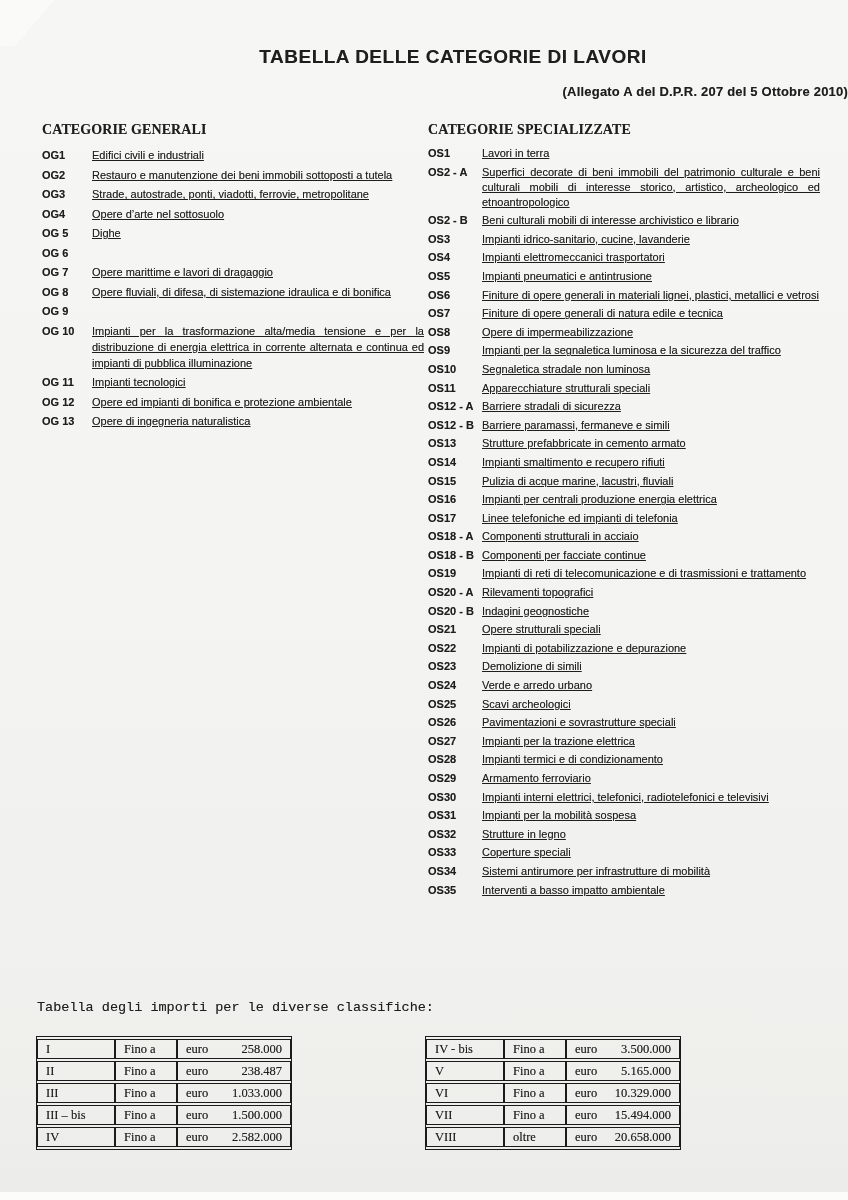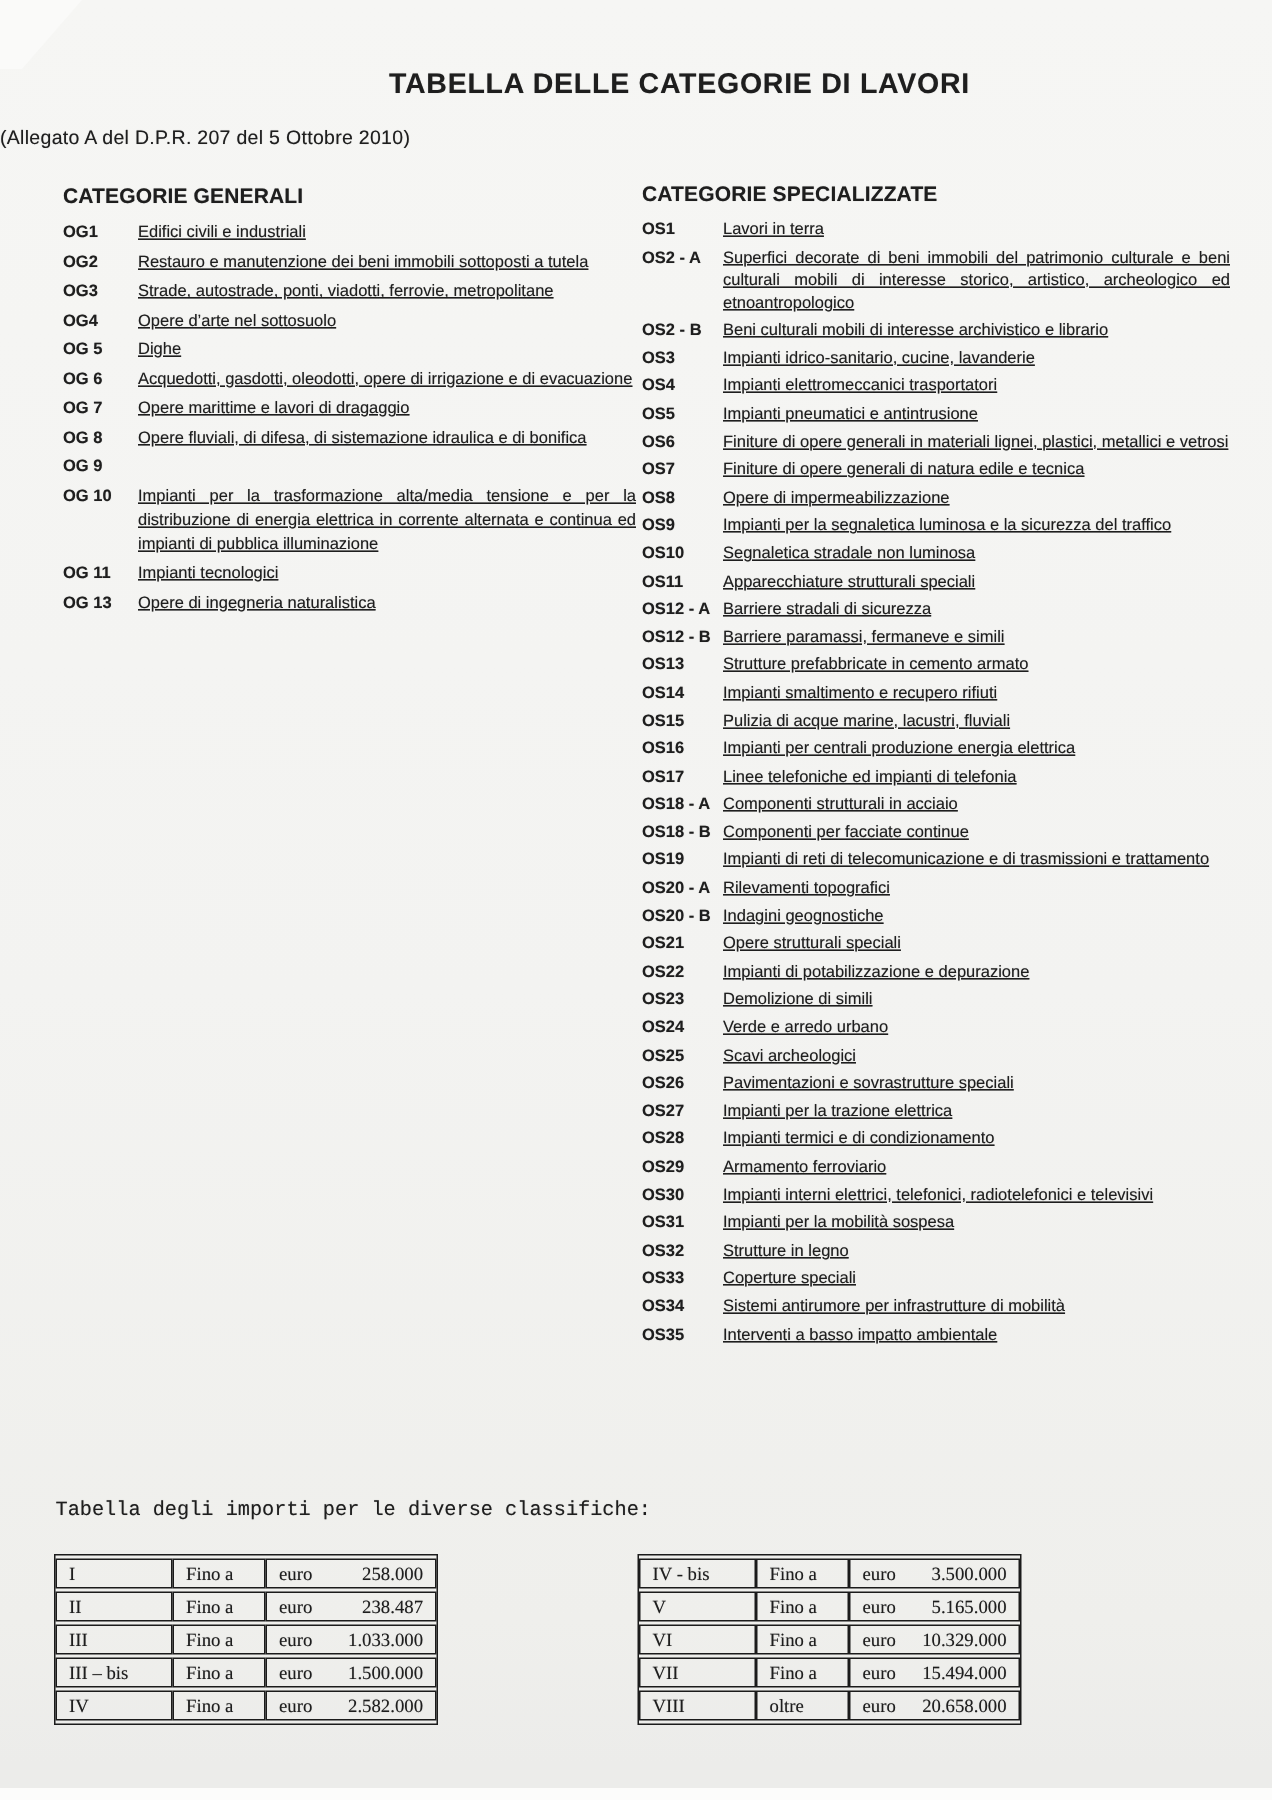--- a/index.html
+++ b/index.html
@@ -13,27 +13,27 @@
   .corner-artifact{
     position:absolute;top:0;left:0;width:64px;height:46px;
     background:linear-gradient(131deg,#fafaf9 0%,#fafaf9 52%,rgba(250,250,249,0) 53%);
   }
   .bottom-edge{position:absolute;left:0;right:0;bottom:0;height:8px;background:#fcfcfb;}
   .title{
     position:absolute;top:46px;left:0;width:100%;text-align:center;
     font-weight:bold;font-size:19px;letter-spacing:.5px;padding-left:29px;
   }
   .subtitle{
-    position:absolute;top:84px;left:0;width:100%;text-align:left;
-    font-weight:normal;font-size:13px;letter-spacing:.2px;
+    position:absolute;top:84px;left:0;width:100%;text-align:right;
+    font-weight:bold;font-size:13px;letter-spacing:.2px;
   }
   .col{position:absolute;top:122px;font-size:11px;}
   .col-left{left:42px;width:382px;line-height:16px;}
   .col-right{left:428px;width:392px;line-height:15px;}
-  .col-header{font-size:14px;font-weight:bold;margin:0 0 9px 0;letter-spacing:.1px;}
+  .col-header{font-size:14px;font-weight:bold;margin:0 0 9px 0;letter-spacing:.1px;font-family:Liberation Serif, serif;}
   .row{display:flex;}
   .col-left .row{margin-bottom:3.5px;}
   .col-right .row{margin-bottom:3.6px;}
   .code{font-weight:bold;flex:0 0 50px;white-space:nowrap;}
   .col-right .code{flex:0 0 54px;}
   .desc{flex:1;text-align:justify;text-decoration:underline;}
   .caption{
     position:absolute;left:37px;top:1000px;margin:0;
     font-family:Liberation Mono, monospace;font-size:13.5px;
   }
@@ -83,21 +83,20 @@
         <span class="desc">Opere d’arte nel sottosuolo</span>
       </div>
 
       <div class="row">
         <span class="code">OG 5</span>
         <span class="desc">Dighe</span>
       </div>
 
       <div class="row">
         <span class="code">OG 6</span>
-        <span class="desc">Acquedotti, gasdotti, oleodotti, opere di irrigazione e di evacuazione</span>
       </div>
 
       <div class="row">
         <span class="code">OG 7</span>
         <span class="desc">Opere marittime e lavori di dragaggio</span>
       </div>
 
       <div class="row">
         <span class="code">OG 8</span>
         <span class="desc">Opere fluviali, di difesa, di sistemazione idraulica e di bonifica</span>
@@ -110,20 +109,24 @@
       <div class="row">
         <span class="code">OG 10</span>
         <span class="desc">Impianti per la trasformazione alta/media tensione e per la distribuzione di energia elettrica in corrente alternata e continua ed impianti di pubblica illuminazione</span>
       </div>
 
       <div class="row">
         <span class="code">OG 11</span>
         <span class="desc">Impianti tecnologici</span>
       </div>
 
+      <div class="row">
+        <span class="code">OG 12</span>
+        <span class="desc">Opere ed impianti di bonifica e protezione ambientale</span>
+      </div>
 
       <div class="row">
         <span class="code">OG 13</span>
         <span class="desc">Opere di ingegneria naturalistica</span>
       </div>
     </div>
 </section>
 
 <section class="col col-right">
   <h2 class="col-header">CATEGORIE SPECIALIZZATE</h2>

